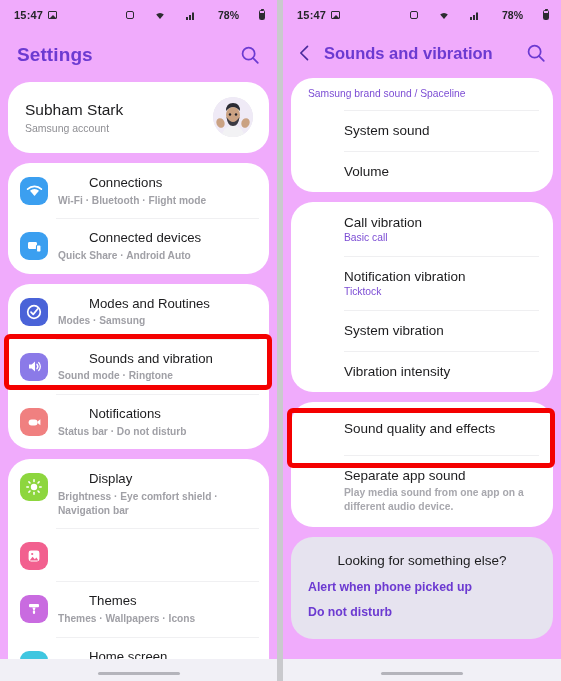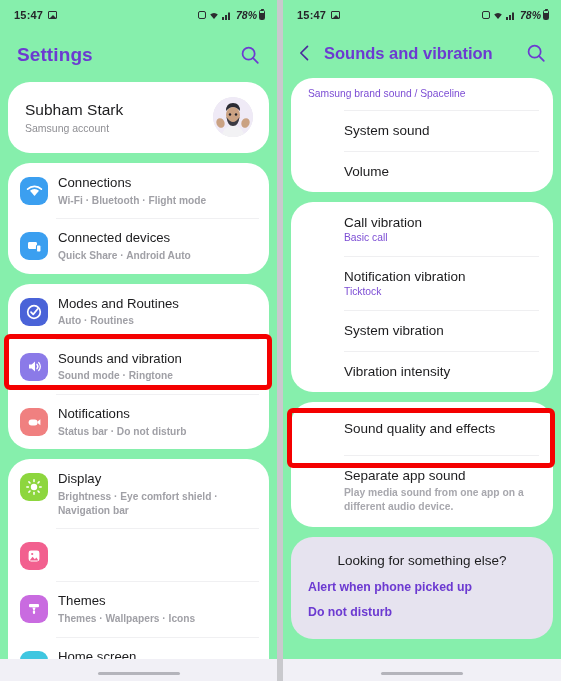--- a/index.html
+++ b/index.html
@@ -6,35 +6,35 @@
   html, body {
     width: 561px; height: 681px;
     background: #c9c9cd;
     font-family: "Liberation Sans", sans-serif;
     overflow: hidden;
   }
   .screens { display: flex; width: 561px; height: 681px; }
 
   .phone {
     width: 277px; height: 681px;
-    background: #86efac;
+    background: #f0abfc;
     position: relative;
     overflow: hidden;
   }
   .phone.right { width: 278px; margin-left: 6px; }
 
   
   .statusbar {
     height: 30px; display: flex; align-items: center;
     justify-content: space-between;
     padding: 0 12px 0 14px;
     font-size: 11px; color: #26262a; font-weight: 600;
   }
   .sb-left { display: flex; align-items: center; gap: 5px; }
-  .sb-right { display: flex; align-items: center; gap: 2px; font-style: italic; }
+  .sb-right { display: flex; align-items: center; gap: 20px; }
   .sb-time { letter-spacing: .2px; }
   .ic { display: inline-block; }
   .pic-icon {
     width: 9px; height: 8px; border: 1.3px solid #2c2c30; border-radius: 1px;
     position: relative;
   }
   .pic-icon::after {
     content: ""; position: absolute; left: 1px; bottom: 0.5px;
     width: 0; height: 0;
     border-left: 3px solid transparent; border-right: 3px solid transparent;
@@ -102,21 +102,21 @@
   .row + .row::before {
     content: ""; position: absolute; left: 48px; right: 10px; top: 0;
     height: 1px; background: #f0f0f2;
   }
   .row-ico {
     width: 28px; height: 28px; border-radius: 9px; flex: none;
     margin: 3px 10px 0 0;
     display: flex; align-items: center; justify-content: center;
   }
   .row-txt { flex: 1; min-width: 0; padding-top: 1px; }
-  .r-title { font-size: 13.2px; color: #1c1c1e; line-height: 1.25; }
+  .r-title { font-size: 13.2px; color: #1c1c1e; line-height: 1.25; margin-left: 31px; }
   .r-sub {
     font-size: 10.2px; color: #a0a0a6; margin-top: 2px; line-height: 1.35; font-weight: bold;
   }
 
   
   .srow {
     padding: 13px 16px 13px 17px; position: relative; margin-left: 36px;
   }
   .srow + .srow::before, .srow.div::before {
     content: ""; position: absolute; left: 17px; right: 14px; top: 0;
@@ -252,21 +252,21 @@
       <div class="card">
         <div class="row">
           <div class="row-ico" style="background:#4a63d8">
             <svg width="18" height="18" viewBox="0 0 18 18">
               <circle cx="9" cy="9" r="6.3" fill="none" stroke="#fff" stroke-width="1.7"></circle>
               <path d="M6 9.2 l2.2 2.2 L12.6 6" fill="none" stroke="#fff" stroke-width="1.7" stroke-linecap="round" stroke-linejoin="round"></path>
             </svg>
           </div>
           <div class="row-txt">
             <div class="r-title">Modes and Routines</div>
-            <div class="r-sub">Auto  ·  Routines</div>
+            <div class="r-sub">Modes  ·  Samsung</div>
           </div>
         </div>
         <div class="row">
           <div class="row-ico" style="background:#8b7ae8">
             <svg width="17" height="15" viewBox="0 0 17 15">
               <path d="M3 5.6 h2.7 L9 2.6 v9.8 L5.7 9.4 H3 Z" fill="#fff"></path>
               <path d="M11 5.4 a3.4 3.4 0 0 1 0 4.2" stroke="#fff" stroke-width="1.5" fill="none" stroke-linecap="round"></path>
               <path d="M12.8 3.6 a6 6 0 0 1 0 7.8" stroke="#fff" stroke-width="1.4" fill="none" stroke-linecap="round"></path>
             </svg>
           </div>

